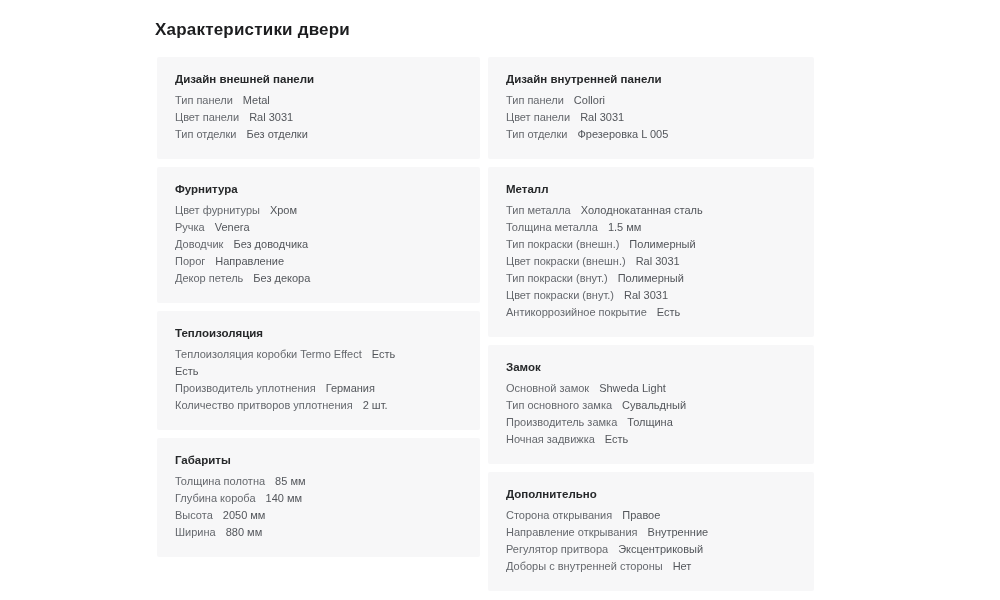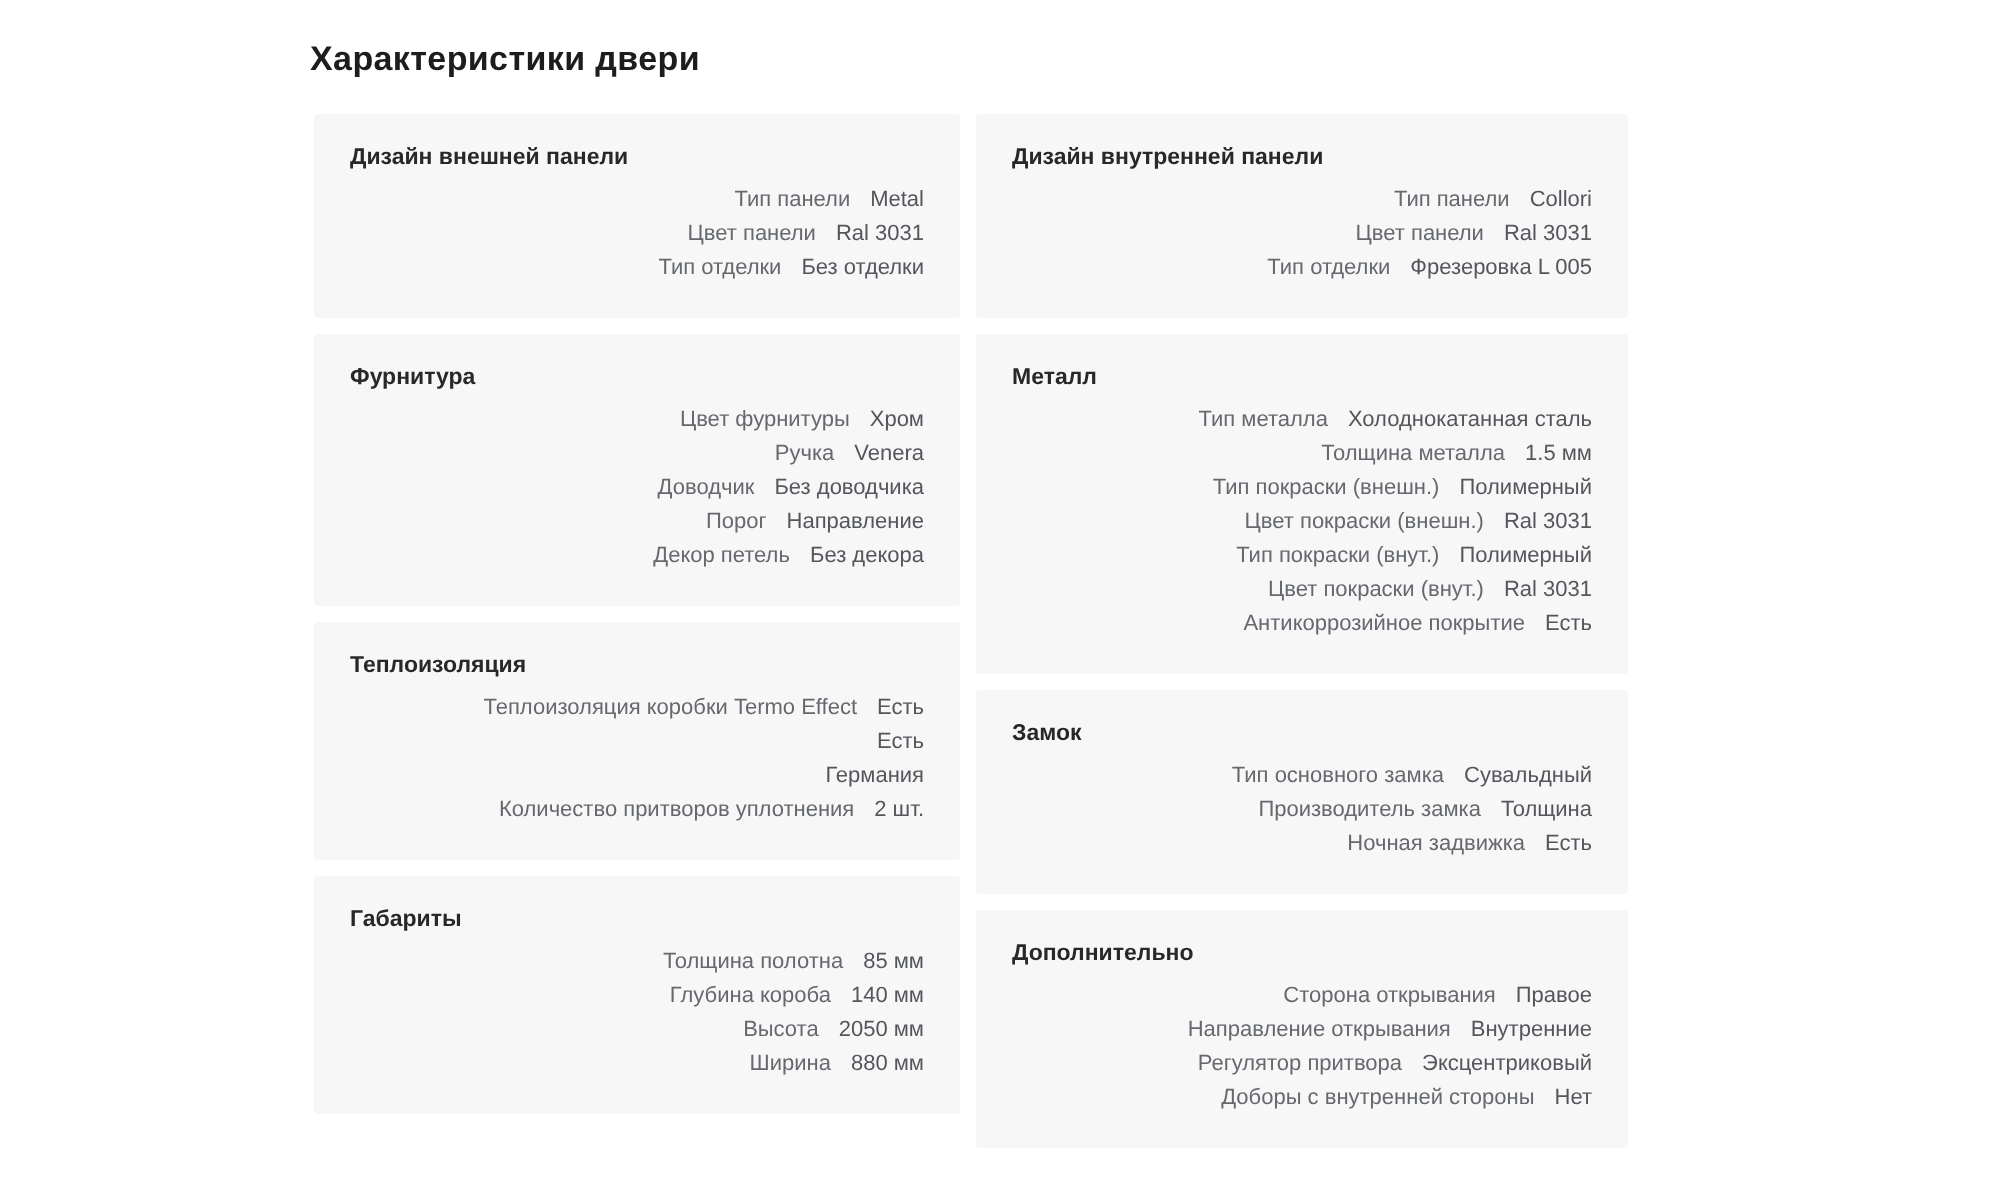--- a/index.html
+++ b/index.html
@@ -42,21 +42,21 @@
   }
   .card-title {
     font-size: 11.5px;
     font-weight: bold;
     color: #26282a;
     line-height: 16px;
     margin-bottom: 5px;
   }
   .row {
     display: flex;
-    justify-content: flex-end;
+    justify-content: flex-start;
     align-items: baseline;
     line-height: 17px;
     font-size: 11px;
   }
   .label { color: #65686d; padding-right: 10px; }
   .value { color: #53565b; text-align: right; white-space: nowrap; }
 </style>
 </head>
 <body>
 
@@ -111,20 +111,21 @@
       <div class="card">
         <div class="card-title">Теплоизоляция</div>
         <div class="row">
           <span class="label">Теплоизоляция коробки Termo Effect</span>
           <span class="value">Есть</span>
         </div>
         <div class="row">
           <span class="value">Есть</span>
         </div>
         <div class="row">
+          <span class="label">Производитель уплотнения</span>
           <span class="value">Германия</span>
         </div>
         <div class="row">
           <span class="label">Количество притворов уплотнения</span>
           <span class="value">2 шт.</span>
         </div>
       </div>
 
       <div class="card">
         <div class="card-title">Габариты</div>
@@ -193,20 +194,24 @@
           <span class="value">Ral 3031</span>
         </div>
         <div class="row">
           <span class="label">Антикоррозийное покрытие</span>
           <span class="value">Есть</span>
         </div>
       </div>
 
       <div class="card">
         <div class="card-title">Замок</div>
+        <div class="row">
+          <span class="label">Основной замок</span>
+          <span class="value">Shweda Light</span>
+        </div>
         <div class="row">
           <span class="label">Тип основного замка</span>
           <span class="value">Сувальдный</span>
         </div>
         <div class="row">
           <span class="label">Производитель замка</span>
           <span class="value">Толщина</span>
         </div>
         <div class="row">
           <span class="label">Ночная задвижка</span>

